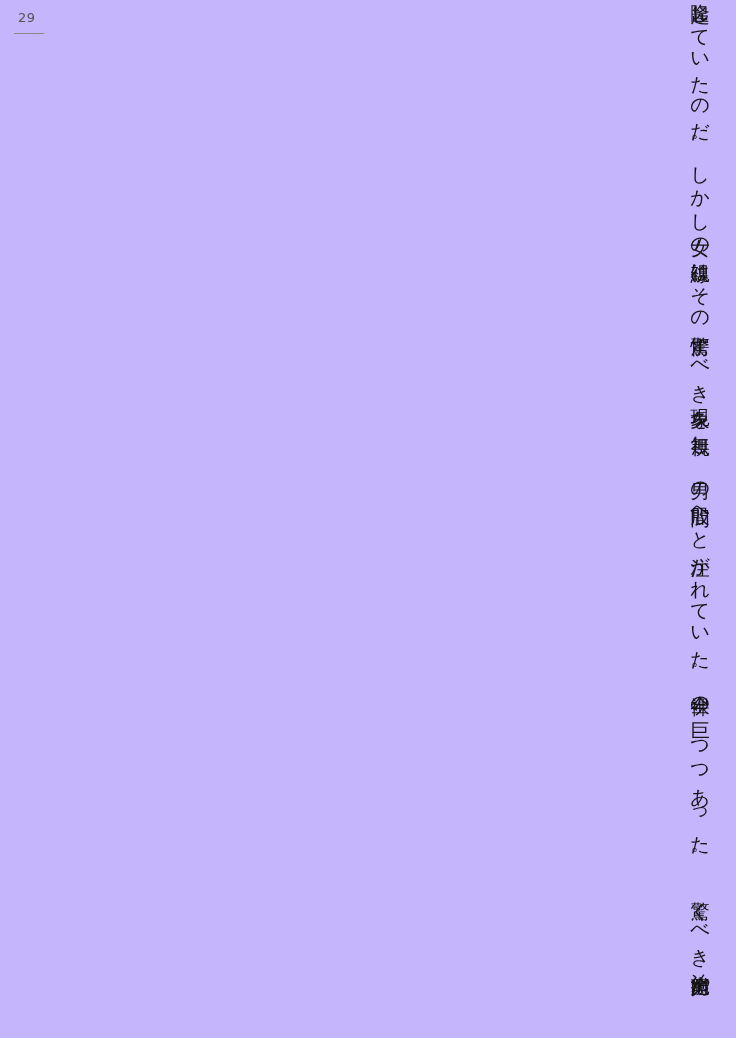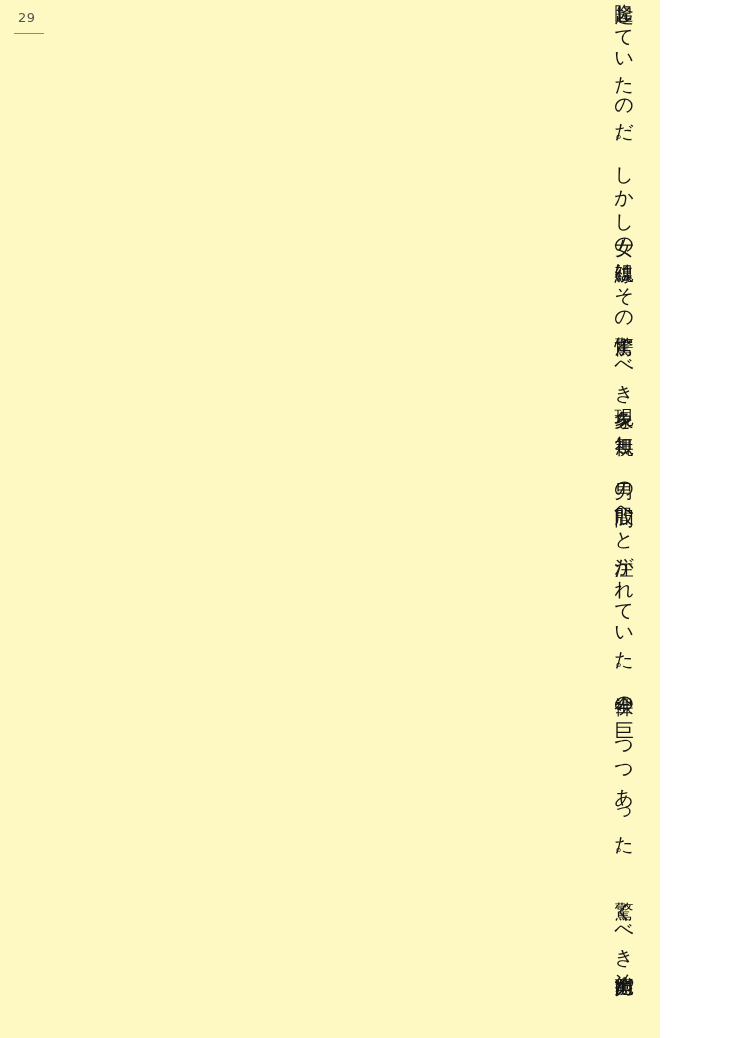--- a/index.html
+++ b/index.html
@@ -6,23 +6,23 @@
     margin: 0;
     padding: 0;
     background: #ffffff;
   }
   body {
     font-family: "DejaVu Serif", "Liberation Serif", serif;
     color: #111111;
   }
   #page {
     position: relative;
-    width: 660px;
+    width: 736px;
     height: 1038px;
-    background: #fef9c3;
+    background: #c4b5fd;
     overflow: hidden;
     box-sizing: border-box;
   }
   
   #page-number {
     position: absolute;
     top: 10px;
     left: 18px;
     font-size: 13px;
     color: #555555;

